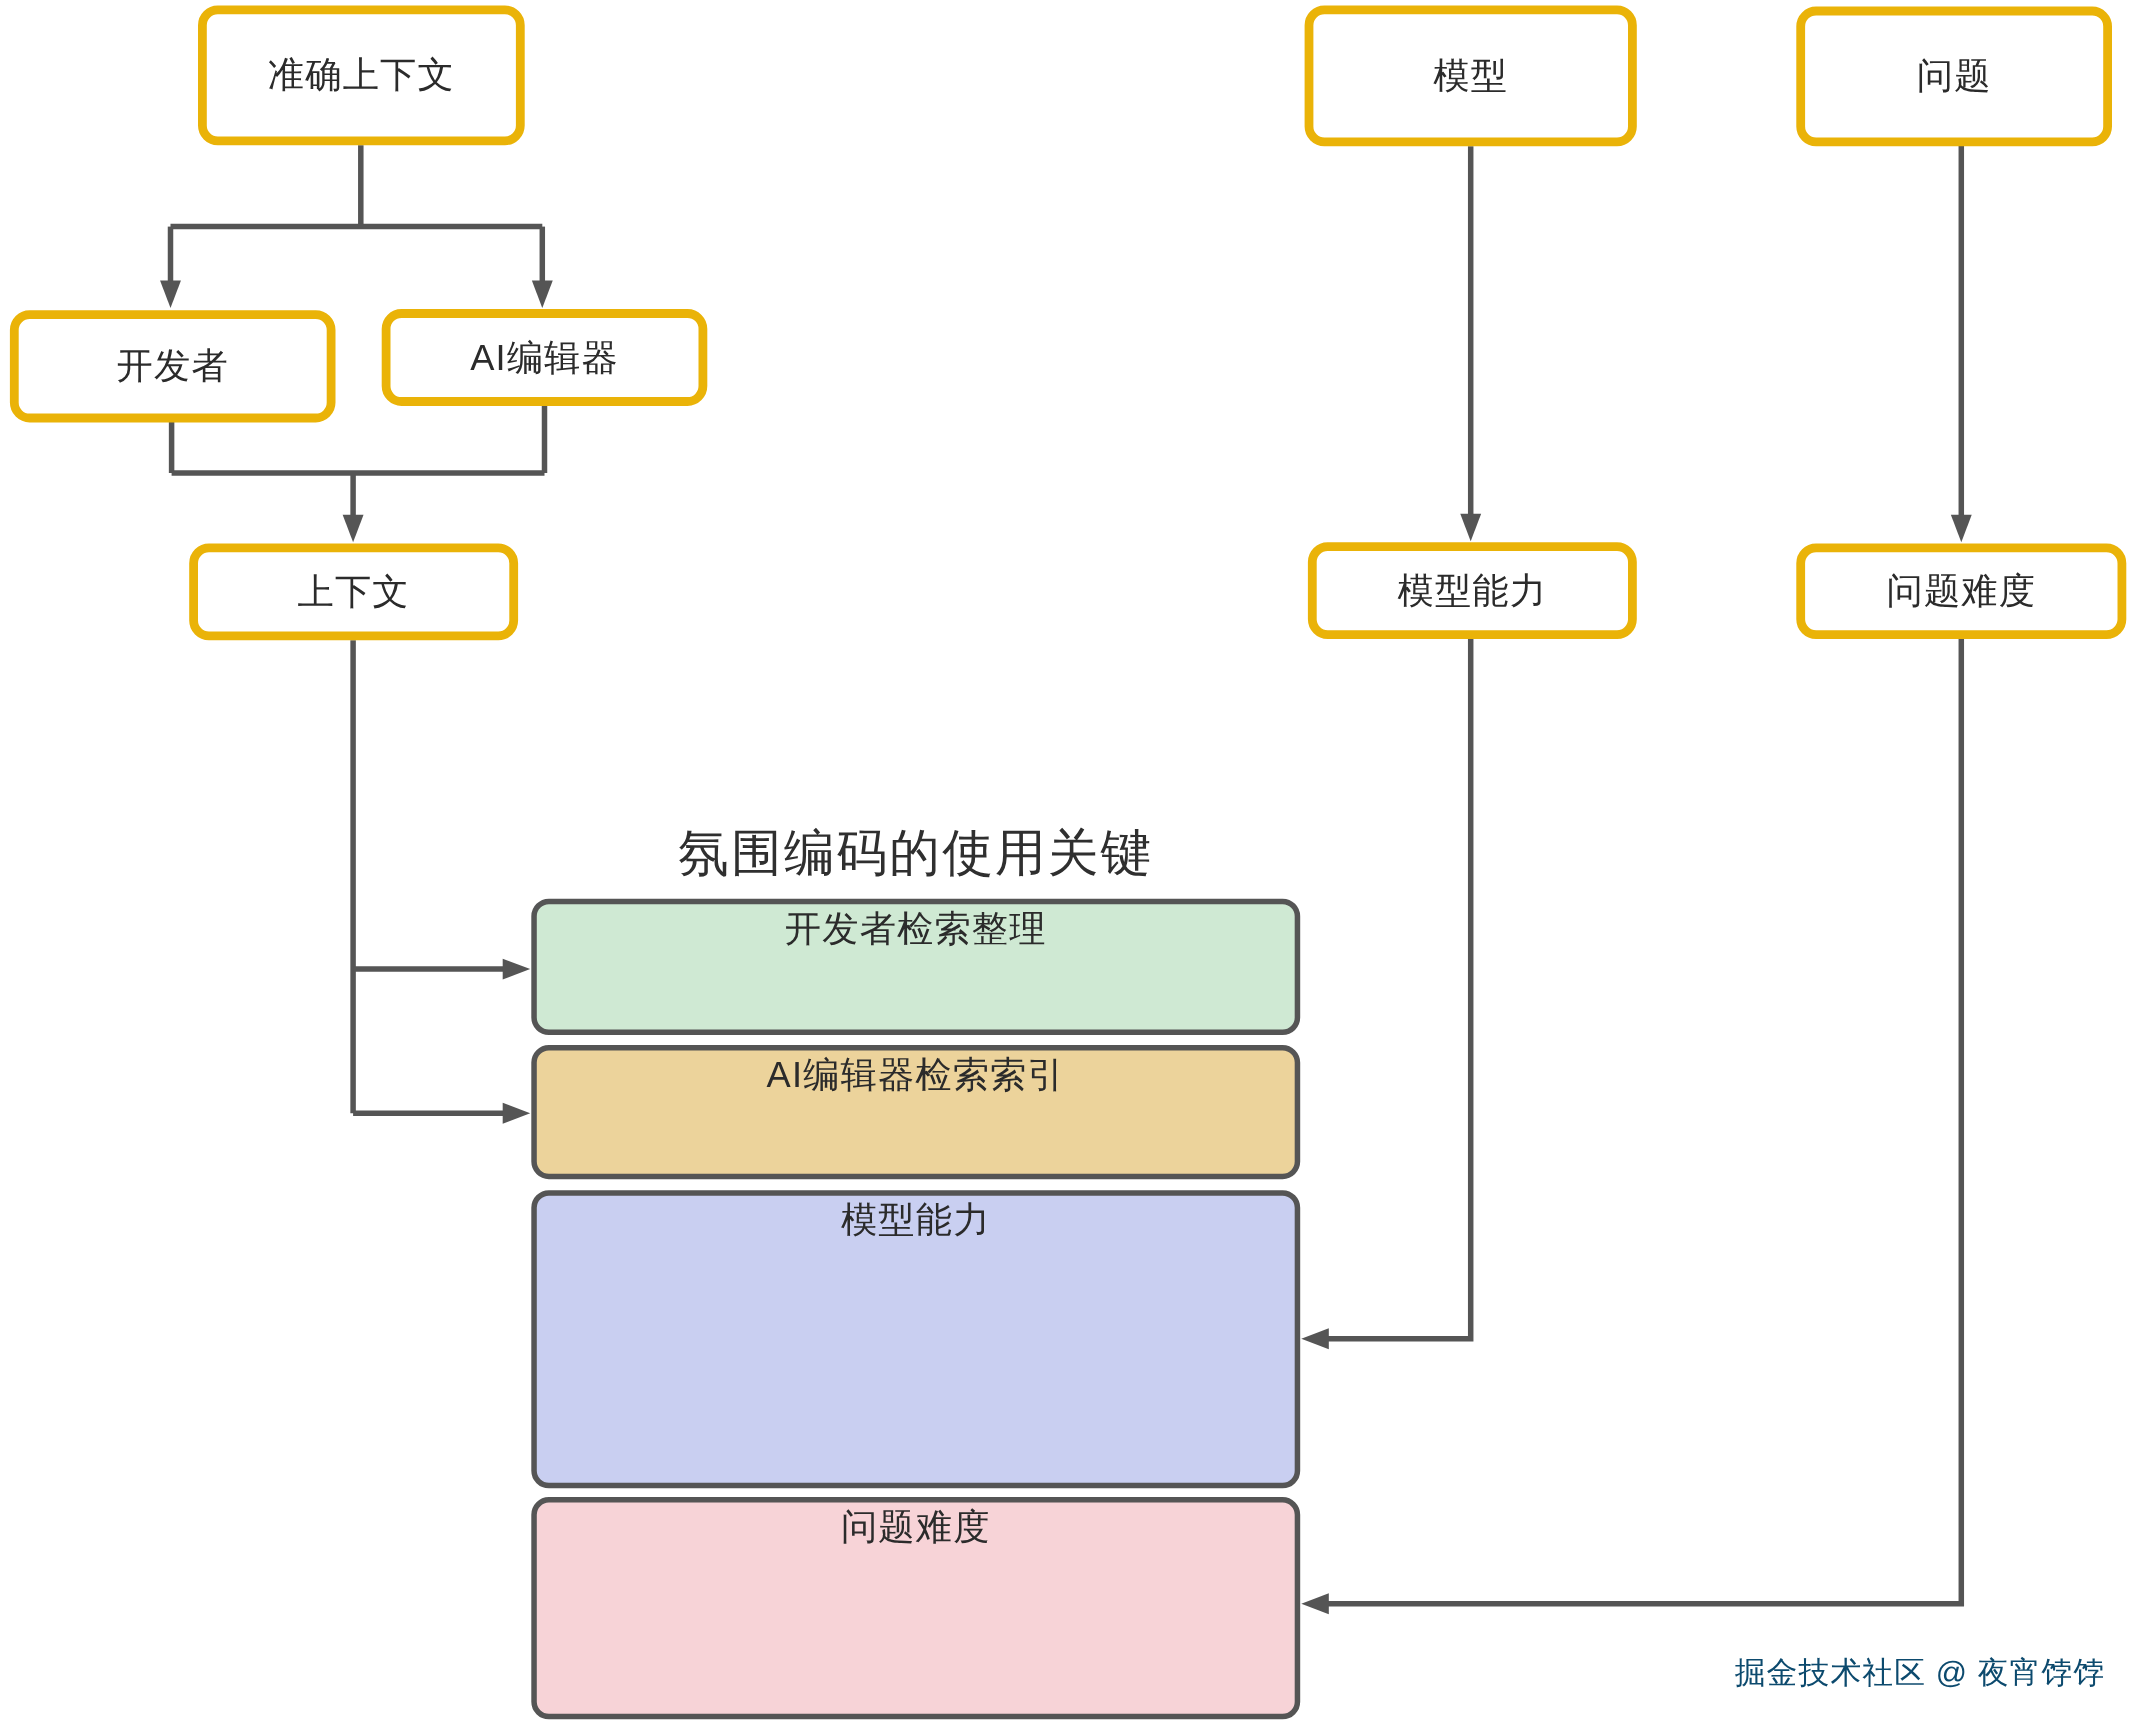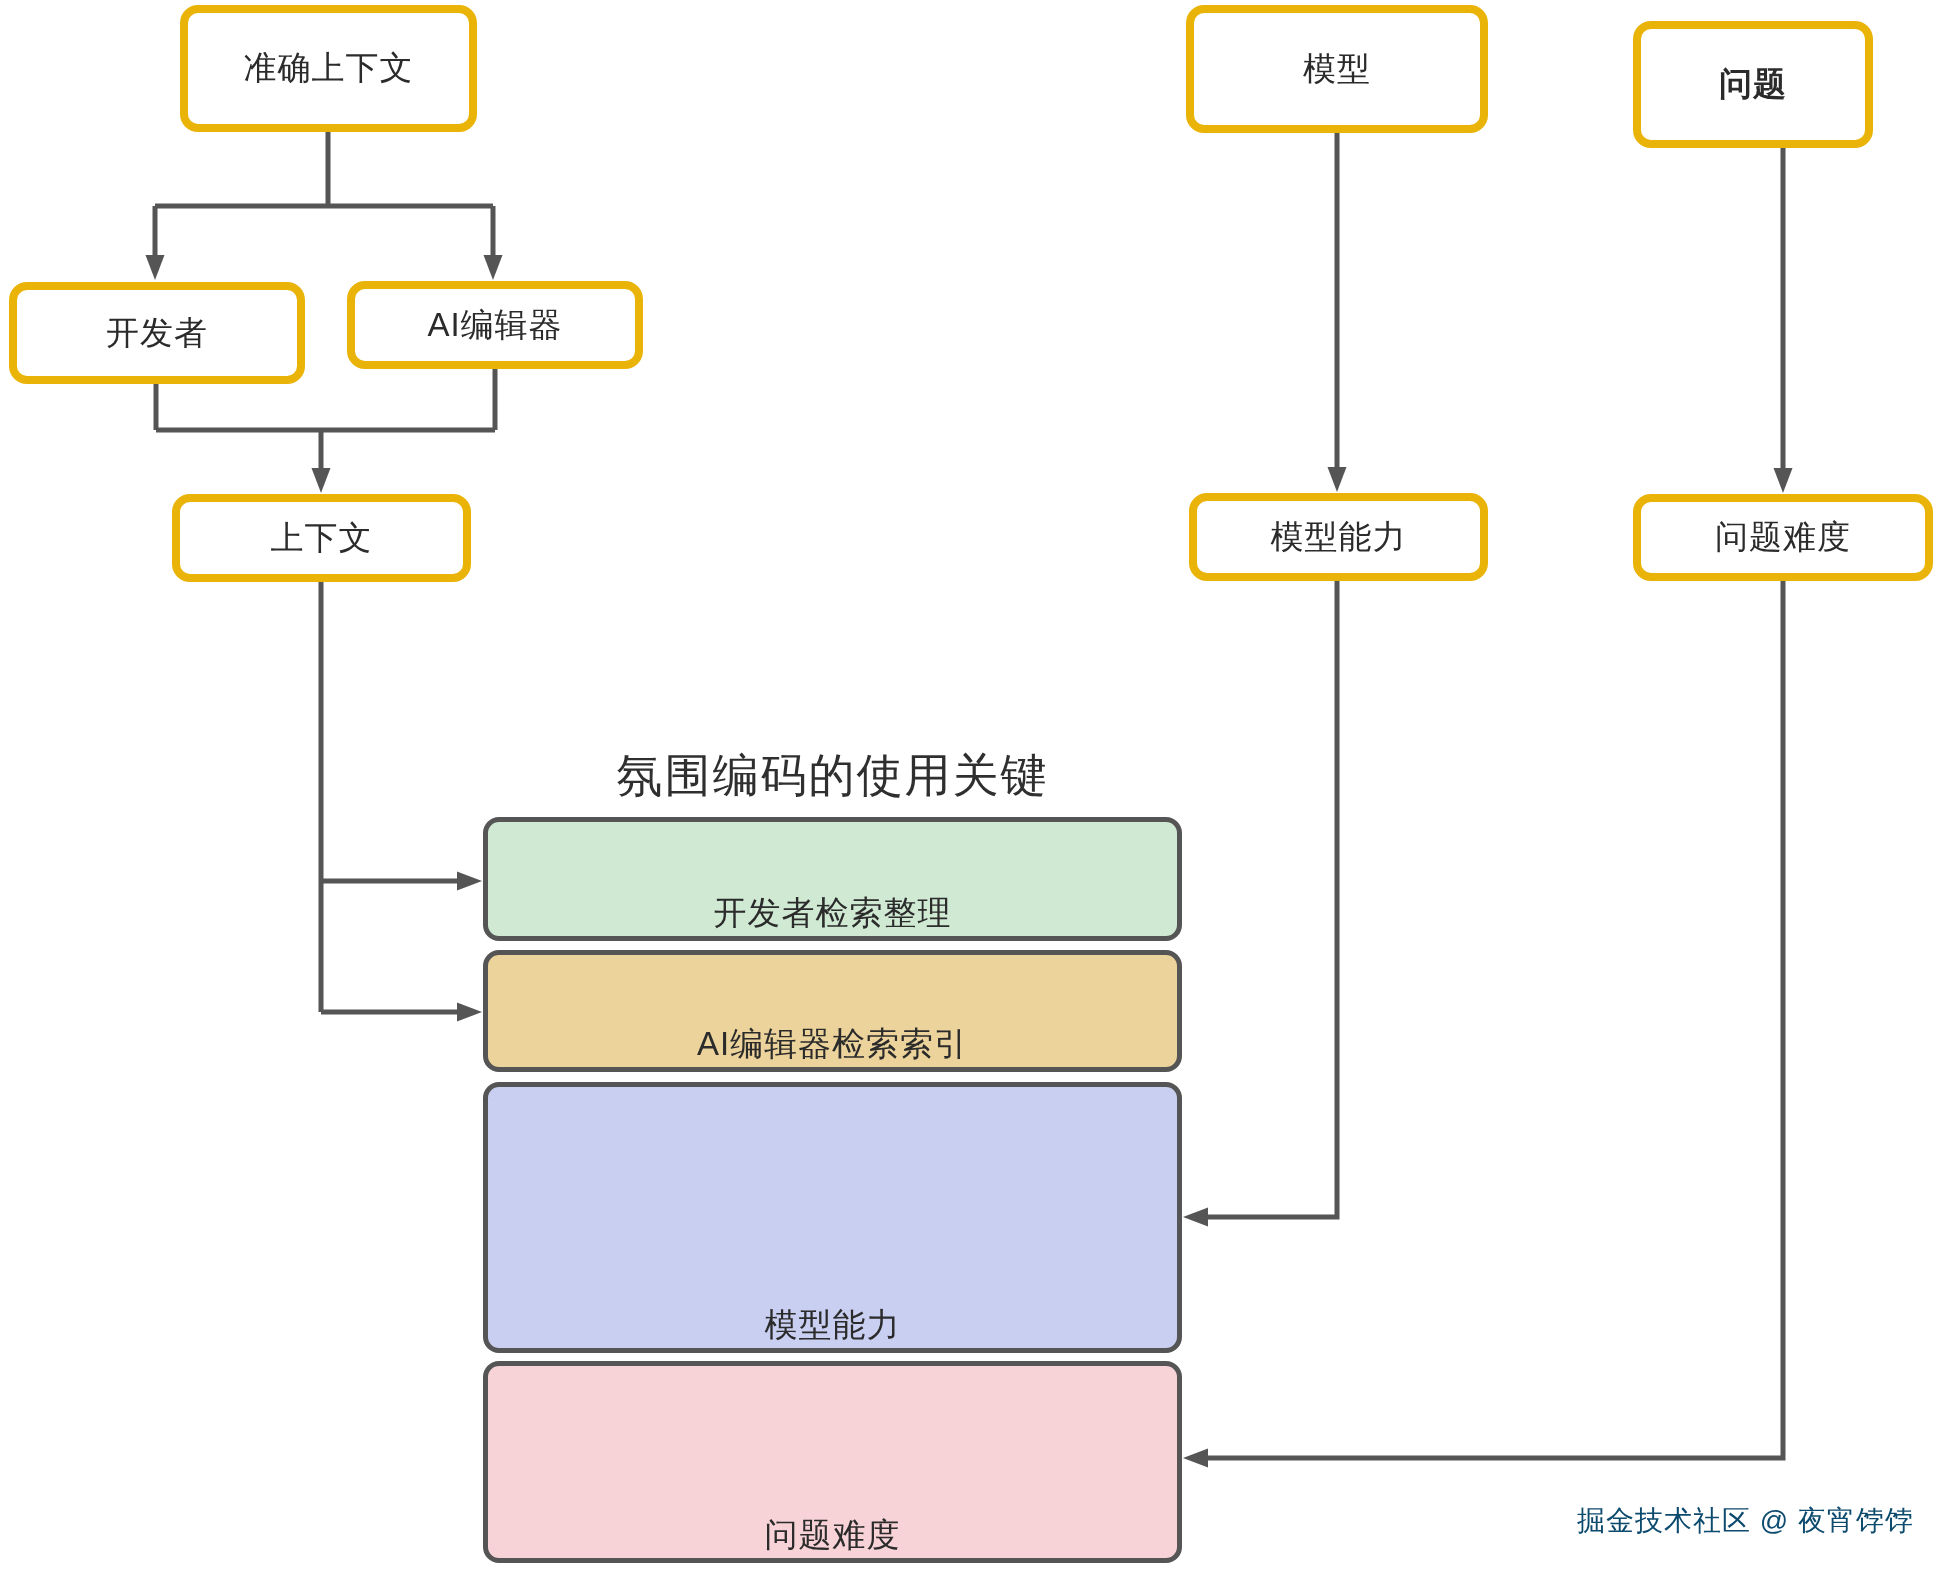--- a/index.html
+++ b/index.html
@@ -36,33 +36,33 @@
     color: #2b2b2b;
   }
   .layer {
     position: absolute;
     box-sizing: border-box;
     left: 483px;
     width: 699px;
     border: 5px solid #555555;
     border-radius: 16px;
     display: flex;
-    align-items: flex-end;
+    align-items: flex-start;
     justify-content: center;
     font-size: 33px;
     letter-spacing: 1px;
     color: #2b2b2b;
   }
   
   .n-accurate-context   { left: 180px;  top: 5px;   width: 297px; height: 127px; }
   .n-developer          { left: 9px;    top: 282px; width: 296px; height: 102px;  }
   .n-ai-editor          { left: 347px;  top: 281px; width: 296px; height: 88px;  }
   .n-context            { left: 172px;  top: 494px; width: 299px; height: 88px;  }
   .n-model              { left: 1186px; top: 5px;   width: 302px; height: 128px; }
-  .n-question           { left: 1633px; top: 21px;   width: 240px; height: 127px; font-weight: bold; }
+  .n-question           { left: 1633px; top: 6px;   width: 287px; height: 127px; }
   .n-model-capability   { left: 1189px; top: 493px; width: 299px; height: 88px;  }
   .n-question-difficulty{ left: 1633px; top: 494px; width: 300px; height: 87px;  }
   
   .l-developer-retrieval { top: 817px;  height: 124px; }
   .l-ai-editor-index     { top: 950px;  height: 122px; }
   .l-model-capability    { top: 1082px; height: 271px; }
   .l-question-difficulty { top: 1361px; height: 202px; }
 
   .stack-title {
     position: absolute;

